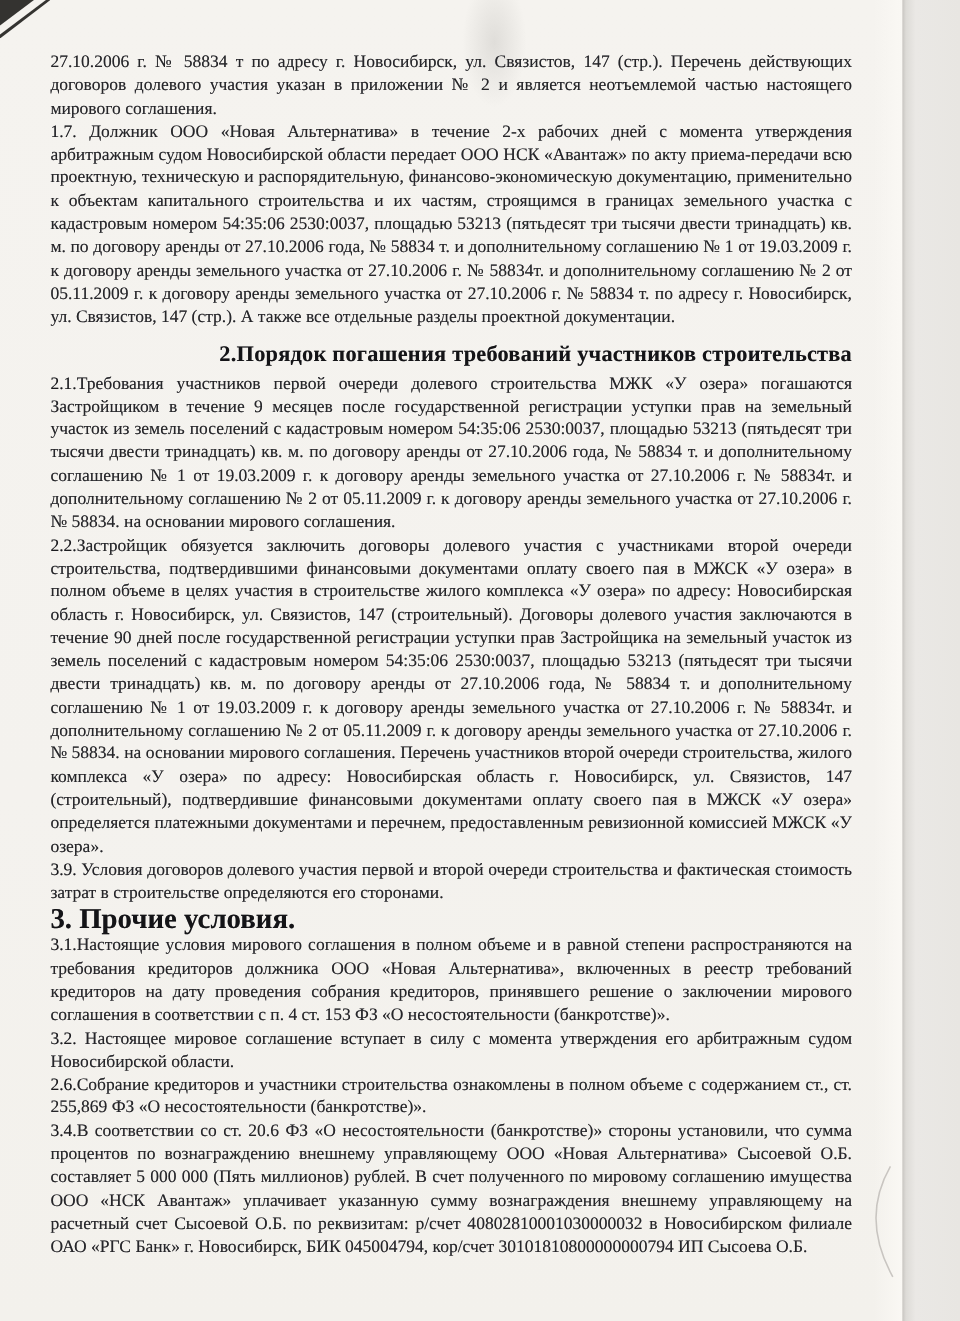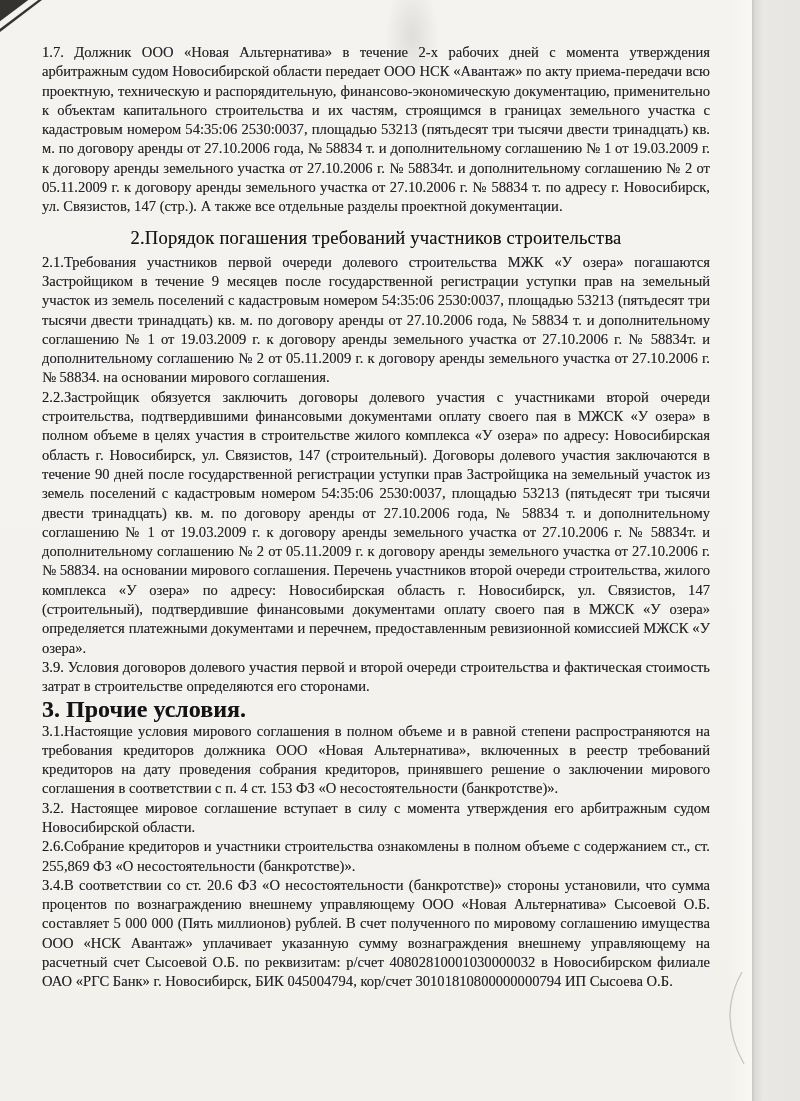--- a/index.html
+++ b/index.html
@@ -42,22 +42,22 @@
   
   .text {
     position:absolute; left:42px; top:43px; width:668px;
     font-size:14.6px; line-height:19.3px;
     color:#26262a; text-align:justify;
     text-shadow:0 0 0.5px rgba(40,40,45,0.5);
   }
   .para { margin:0; padding:0; }
   .num { font-weight:normal; color:#1b1b1f; }
   .heading2 {
-    font-size:18.6px; line-height:24px; font-weight:normal; color:#141417;
-    margin:9px 0 3px 0; text-align:center; letter-spacing:0.2px;
+    font-size:18.6px; line-height:24px; font-weight:bold; color:#141417;
+    margin:9px 0 3px 0; text-align:right; letter-spacing:0.2px;
   }
   .heading3 {
     font-size:24px; line-height:23px; font-weight:bold; color:#141417;
     margin:1px 0 1px 0; text-align:left;
   }
 </style>
 </head>
 <body>
 
 <div class="page">
@@ -68,20 +68,21 @@
   <div class="corner-mark">
     <div class="corner-slash"></div>
   </div>
 
   <svg class="crease" width="44" height="100" viewBox="0 0 44 100">
     <path d="M 30,4 C 14,32 13,62 32,96" fill="none" stroke="#b9b6b2" stroke-width="1.3" opacity="0.75"></path>
   </svg>
 
   <div class="text">
 
+    <p class="para"><span>27.10.2006 г. № 58834 т по адресу г. Новосибирск, ул. Связистов, 147 (стр.).  Перечень действующих договоров долевого участия указан в приложении № 2 и является неотъемлемой частью настоящего мирового соглашения.</span></p>
 
     <p class="para"><b class="num">1.7.</b><span> Должник ООО «Новая Альтернатива»  в течение 2-х рабочих дней с момента утверждения арбитражным судом Новосибирской области передает ООО НСК «Авантаж» по акту приема-передачи всю проектную, техническую и распорядительную, финансово-экономическую документацию, применительно к объектам капитального строительства и их частям, строящимся в границах земельного участка с кадастровым номером 54:35:06 2530:0037, площадью 53213 (пятьдесят три тысячи двести тринадцать) кв. м.  по договору аренды от 27.10.2006 года, № 58834 т. и дополнительному соглашению № 1 от 19.03.2009 г. к договору аренды земельного участка от 27.10.2006 г. № 58834т. и дополнительному соглашению № 2 от 05.11.2009 г. к договору аренды земельного участка от 27.10.2006 г. № 58834 т. по адресу г. Новосибирск, ул. Связистов, 147 (стр.). А также все отдельные разделы проектной документации.</span></p>
 
 
     <h2 class="heading2">2.Порядок погашения требований участников строительства</h2>
 
     <p class="para"><b class="num">2.1.</b><span>Требования участников первой очереди долевого строительства МЖК «У озера»  погашаются Застройщиком в течение 9 месяцев  после государственной регистрации уступки прав на земельный участок из земель поселений с кадастровым номером 54:35:06 2530:0037, площадью 53213 (пятьдесят три тысячи двести тринадцать) кв. м.  по договору аренды от 27.10.2006 года, № 58834 т. и дополнительному соглашению № 1 от 19.03.2009 г. к договору аренды земельного участка от 27.10.2006 г. № 58834т. и дополнительному соглашению № 2 от 05.11.2009 г. к договору аренды земельного участка от 27.10.2006 г. № 58834. на основании мирового соглашения.</span></p>
 
     <p class="para"><b class="num">2.2.</b><span>Застройщик обязуется заключить договоры долевого участия с участниками второй очереди строительства, подтвердившими финансовыми документами оплату своего пая в МЖСК «У озера» в полном объеме в целях участия в строительстве жилого комплекса «У озера» по адресу: Новосибирская область г. Новосибирск, ул. Связистов, 147 (строительный). Договоры долевого участия заключаются в течение  90 дней после государственной регистрации уступки прав  Застройщика на земельный участок из земель поселений с кадастровым номером 54:35:06 2530:0037, площадью 53213 (пятьдесят три тысячи двести тринадцать) кв. м.  по договору аренды от 27.10.2006 года, № 58834 т. и дополнительному соглашению № 1 от 19.03.2009 г. к договору аренды земельного участка от 27.10.2006 г. № 58834т. и дополнительному соглашению № 2 от 05.11.2009 г. к договору аренды земельного участка от 27.10.2006 г. № 58834. на основании мирового соглашения. Перечень участников второй очереди строительства, жилого комплекса «У озера» по адресу: Новосибирская область г. Новосибирск, ул. Связистов, 147 (строительный), подтвердившие финансовыми документами оплату своего пая в МЖСК «У озера» определяется платежными документами и перечнем, предоставленным ревизионной комиссией МЖСК «У озера».</span></p>
 

